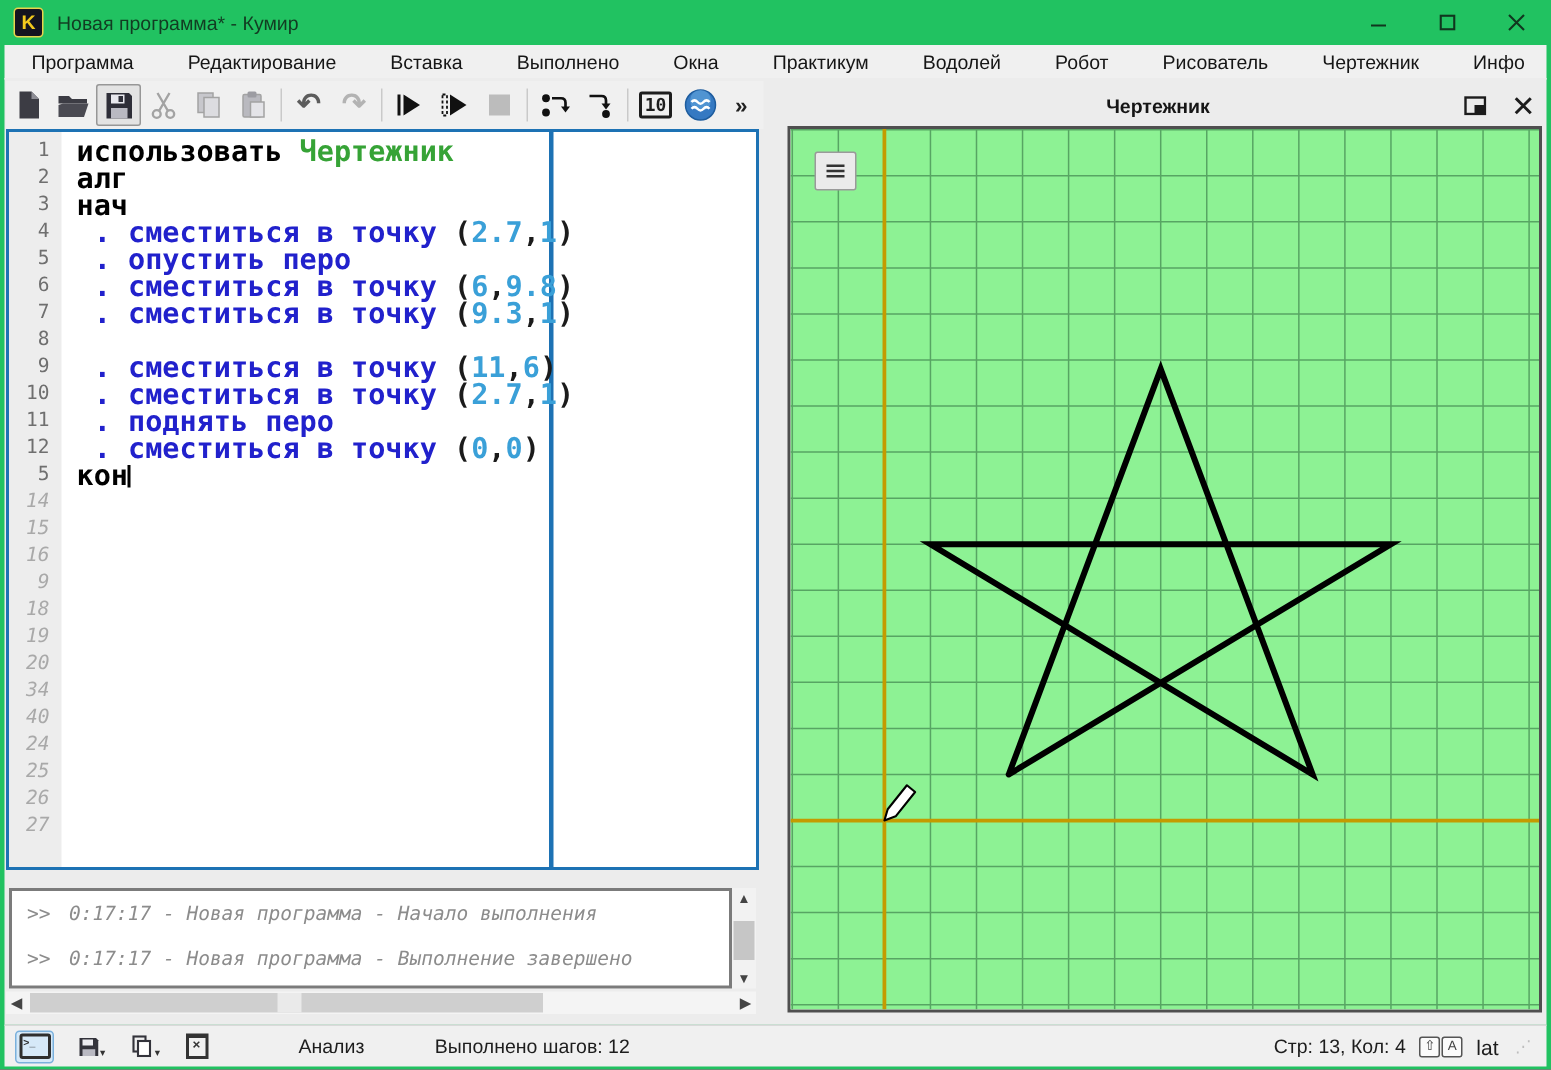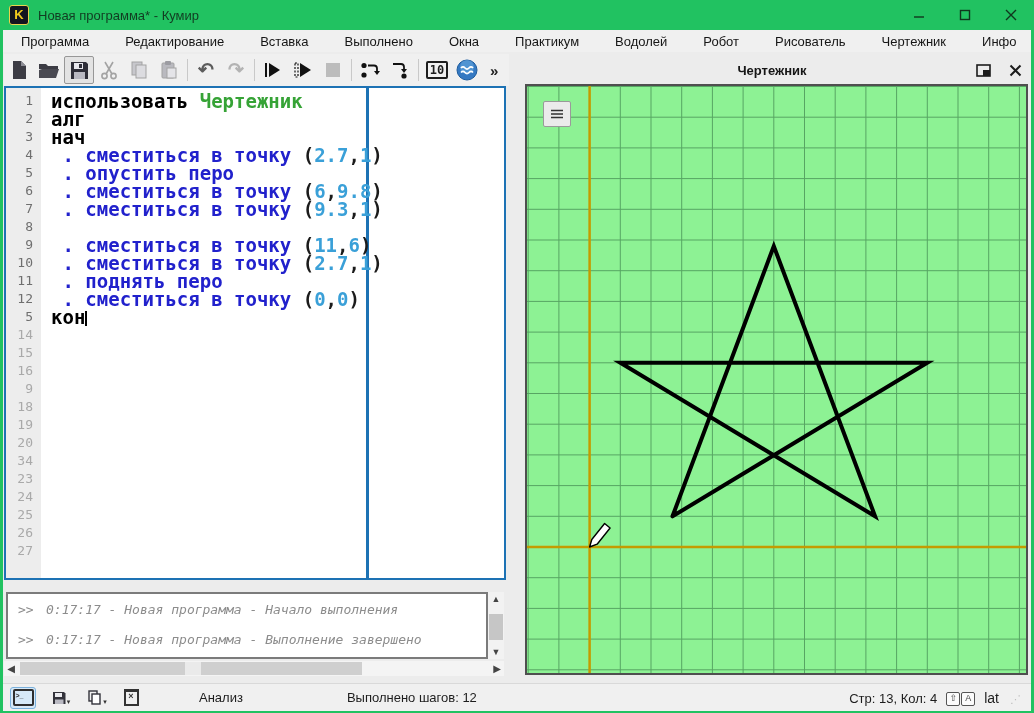--- a/index.html
+++ b/index.html
@@ -33,21 +33,21 @@
     font-size:12px;font-weight:bold;color:#1d1d1d;line-height:14px;}
   .more-chevron{font-size:15px;font-weight:bold;color:#222;margin-left:8px;}
   
   .editor{position:absolute;left:1px;top:34px;width:498px;height:490px;background:#ffffff;
     border:2px solid #1d72b4;}
   .gutter{position:absolute;left:0;top:0;width:35px;height:100%;background:#ededed;}
   .edit-lines{position:absolute;left:0;top:4px;width:100%;}
   .eline{height:18px;display:flex;white-space:pre;}
   .ln{width:27px;text-align:right;font-family:"DejaVu Sans Mono",monospace;font-size:13px;
     color:#6f6f6f;line-height:18px;flex:0 0 auto;}
-  .ln.empty{color:#a9a9a9;}
+  .ln.empty{color:#a9a9a9;font-style:italic;}
   .ecode{margin-left:18px;font-family:"DejaVu Sans Mono",monospace;font-size:19px;font-weight:bold;
     line-height:18px;white-space:pre;}
   .tk-kw{color:#000000;}
   .tk-actor{color:#36a336;}
   .tk-cmd{color:#2121cc;}
   .tk-num{color:#3aa0d8;}
   .tk-pl{color:#1b1b1b;}
   .caret{display:inline-block;width:2px;height:15px;background:#000;vertical-align:-2px;}
   .margin-divider{position:absolute;left:360px;top:0;width:3px;height:100%;background:#1d72b4;}
   .margin-area{position:absolute;left:363px;top:0;right:0;height:100%;background:#ffffff;}
@@ -76,21 +76,21 @@
   .dock-btn{width:20px;height:20px;display:flex;align-items:center;justify-content:center;}
   .canvas-wrap{position:absolute;left:12px;top:29px;border:2px solid #4f4f4f;width:499px;height:587px;}
   .burger{position:absolute;left:16px;top:15px;width:26px;height:24px;background:#ebebeb;
     border:1px solid #9a9a9a;border-radius:2px;display:flex;align-items:center;justify-content:center;}
   
   .statusbar{position:absolute;left:3px;top:683px;width:1028px;height:27px;background:#f0f0f0;
     border-top:1px solid #d9d9d9;display:flex;align-items:center;font-size:13px;color:#1d1d1d;}
   .sb-btn{width:26px;height:22px;display:flex;align-items:center;justify-content:center;margin-left:7px;}
   .sb-btn.active{background:#d6e9f8;border:1px solid #7ab0dc;border-radius:3px;width:24px;height:20px;}
   .sb-label{margin-left:0;}
-  .sb-right{position:absolute;right:10px;display:flex;align-items:flex-end;gap:9px;}
+  .sb-right{position:absolute;right:10px;display:flex;align-items:center;gap:9px;}
   .kbd-ind{display:flex;align-items:center;gap:1px;}
   .kbd-box{width:12px;height:12px;border:1px solid #555;border-radius:2px;font-size:9px;line-height:11px;
     text-align:center;color:#444;background:#fbfbfb;}
   .grip{color:#bdbdbd;font-size:11px;margin-left:2px;}
   .sb-caret{font-size:7px;color:#333;margin-left:1px;align-self:flex-end;margin-bottom:3px;}
   .mini-term{width:16px;height:13px;border:2px solid #2f2f2f;border-radius:2px;
     font-size:7px;font-weight:bold;color:#2f2f2f;line-height:9px;text-align:left;padding-left:1px;}
   .trash-box{width:11px;height:12px;border:2px solid #333;border-top:3px solid #333;font-size:9px;
     font-weight:bold;color:#333;line-height:8px;text-align:center;}
 </style>
@@ -254,21 +254,21 @@
           <div class="eline"><span class="ln">12</span><span class="ecode"><span class="tk-cmd"> . сместиться в точку </span><span class="tk-pl">(</span><span class="tk-num">0</span><span class="tk-pl">,</span><span class="tk-num">0</span><span class="tk-pl">)</span></span></div>
           <div class="eline"><span class="ln">5</span><span class="ecode"><span class="tk-kw">кон</span><span class="caret"></span></span></div>
           <div class="eline"><span class="ln empty">14</span><span class="ecode"></span></div>
           <div class="eline"><span class="ln empty">15</span><span class="ecode"></span></div>
           <div class="eline"><span class="ln empty">16</span><span class="ecode"></span></div>
           <div class="eline"><span class="ln empty">9</span><span class="ecode"></span></div>
           <div class="eline"><span class="ln empty">18</span><span class="ecode"></span></div>
           <div class="eline"><span class="ln empty">19</span><span class="ecode"></span></div>
           <div class="eline"><span class="ln empty">20</span><span class="ecode"></span></div>
           <div class="eline"><span class="ln empty">34</span><span class="ecode"></span></div>
-          <div class="eline"><span class="ln empty">23</span><span class="ecode"></span></div>
+          <div class="eline"><span class="ln empty">40</span><span class="ecode"></span></div>
           <div class="eline"><span class="ln empty">24</span><span class="ecode"></span></div>
           <div class="eline"><span class="ln empty">25</span><span class="ecode"></span></div>
           <div class="eline"><span class="ln empty">26</span><span class="ecode"></span></div>
           <div class="eline"><span class="ln empty">27</span><span class="ecode"></span></div>
         </div>
     </div>
 
     <div class="console-box" id="consolebox">
         <div class="cmsg"><span class="pfx">&gt;&gt;</span><span>0:17:17 - Новая программа - Начало выполнения</span></div>
         <div class="cmsg"><span class="pfx">&gt;&gt;</span><span>0:17:17 - Новая программа - Выполнение завершено</span></div>
@@ -374,21 +374,21 @@
       <svg width="15" height="15" viewBox="0 0 15 15">
         <rect x="2" y="1" width="8" height="10" fill="none" stroke="#33333b" stroke-width="1.4"></rect>
         <rect x="5" y="4" width="8" height="10" fill="#fff" stroke="#33333b" stroke-width="1.4"></rect>
         </svg>
       <span class="sb-caret">▾</span>
     </div>
     <div class="sb-btn" style="margin-left:8px;">
       <div class="trash-box">×</div>
     </div>
     <span class="sb-label" style="margin-left:55px;">Анализ</span>
-    <span class="sb-label" style="margin-left:104px;">Выполнено шагов: 12</span>
+    <span class="sb-label" style="margin-left:47px;">Выполнено шагов: 12</span>
     <div class="sb-right">
       <span>Стр: 13, Кол: 4</span>
       <span class="kbd-ind">
         <span class="kbd-box">⇧</span>
         <span class="kbd-box">A</span>
       </span>
       <span style="font-size:14px;">lat</span>
       <span class="grip">⋰</span>
     </div>
   </div>

